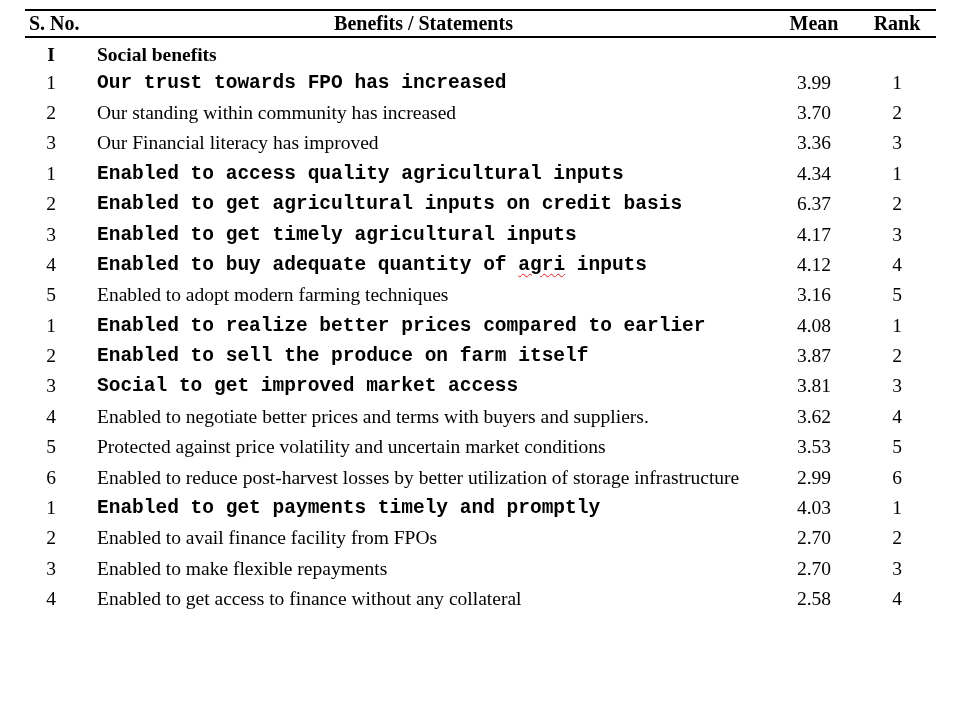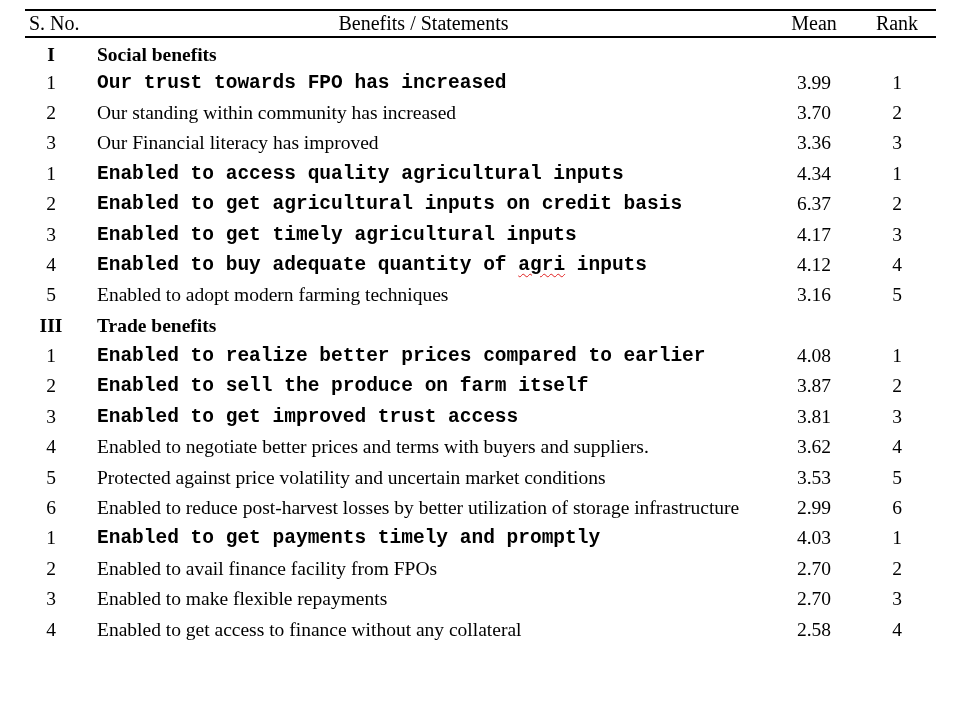--- a/index.html
+++ b/index.html
@@ -28,21 +28,21 @@
   }
   col.c-sno       { width: 52px;  }
   col.c-statement { width: 693px; }
   col.c-mean      { width: 88px;  }
   col.c-rank      { width: 78px;  }
 
   thead tr { height: 27px; }
   th {
     border-top: 2px solid #000000;
     border-bottom: 2px solid #000000;
-    font-weight: normal;
+    font-weight: bold;
     font-size: 20px;
     padding: 0;
     vertical-align: middle;
     white-space: nowrap;
   }
   th.col-sno       { text-align: left; padding-left: 4px; }
   th.col-statement { text-align: center; margin-top: 36px; }
   th.col-mean      { text-align: center; }
   th.col-rank      { text-align: center; }
 
@@ -139,41 +139,35 @@
     <td class="cell-statement">Enabled to buy adequate quantity of <span class="squiggle">agri</span> inputs</td>
     <td class="cell-mean">4.12</td>
     <td class="cell-rank">4</td>
   </tr>
         <tr class="style-normal">
     <td class="cell-sno">5</td>
     <td class="cell-statement">Enabled to adopt modern farming techniques</td>
     <td class="cell-mean">3.16</td>
     <td class="cell-rank">5</td>
   </tr>
-        <tr class="style-section">
-    <td class="cell-sno">III</td>
-    <td class="cell-statement">Trade benefits</td>
-    <td class="cell-mean"></td>
-    <td class="cell-rank"></td>
-  </tr>
         <tr class="style-bold">
     <td class="cell-sno">1</td>
     <td class="cell-statement">Enabled to realize better prices compared to earlier</td>
     <td class="cell-mean">4.08</td>
     <td class="cell-rank">1</td>
   </tr>
         <tr class="style-bold">
     <td class="cell-sno">2</td>
     <td class="cell-statement">Enabled to sell the produce on farm itself</td>
     <td class="cell-mean">3.87</td>
     <td class="cell-rank">2</td>
   </tr>
         <tr class="style-bold">
     <td class="cell-sno">3</td>
-    <td class="cell-statement">Enabled to get improved trust access</td>
+    <td class="cell-statement">Social to get improved market access</td>
     <td class="cell-mean">3.81</td>
     <td class="cell-rank">3</td>
   </tr>
         <tr class="style-normal">
     <td class="cell-sno">4</td>
     <td class="cell-statement">Enabled to negotiate better prices and terms with buyers and suppliers.</td>
     <td class="cell-mean">3.62</td>
     <td class="cell-rank">4</td>
   </tr>
         <tr class="style-normal">

